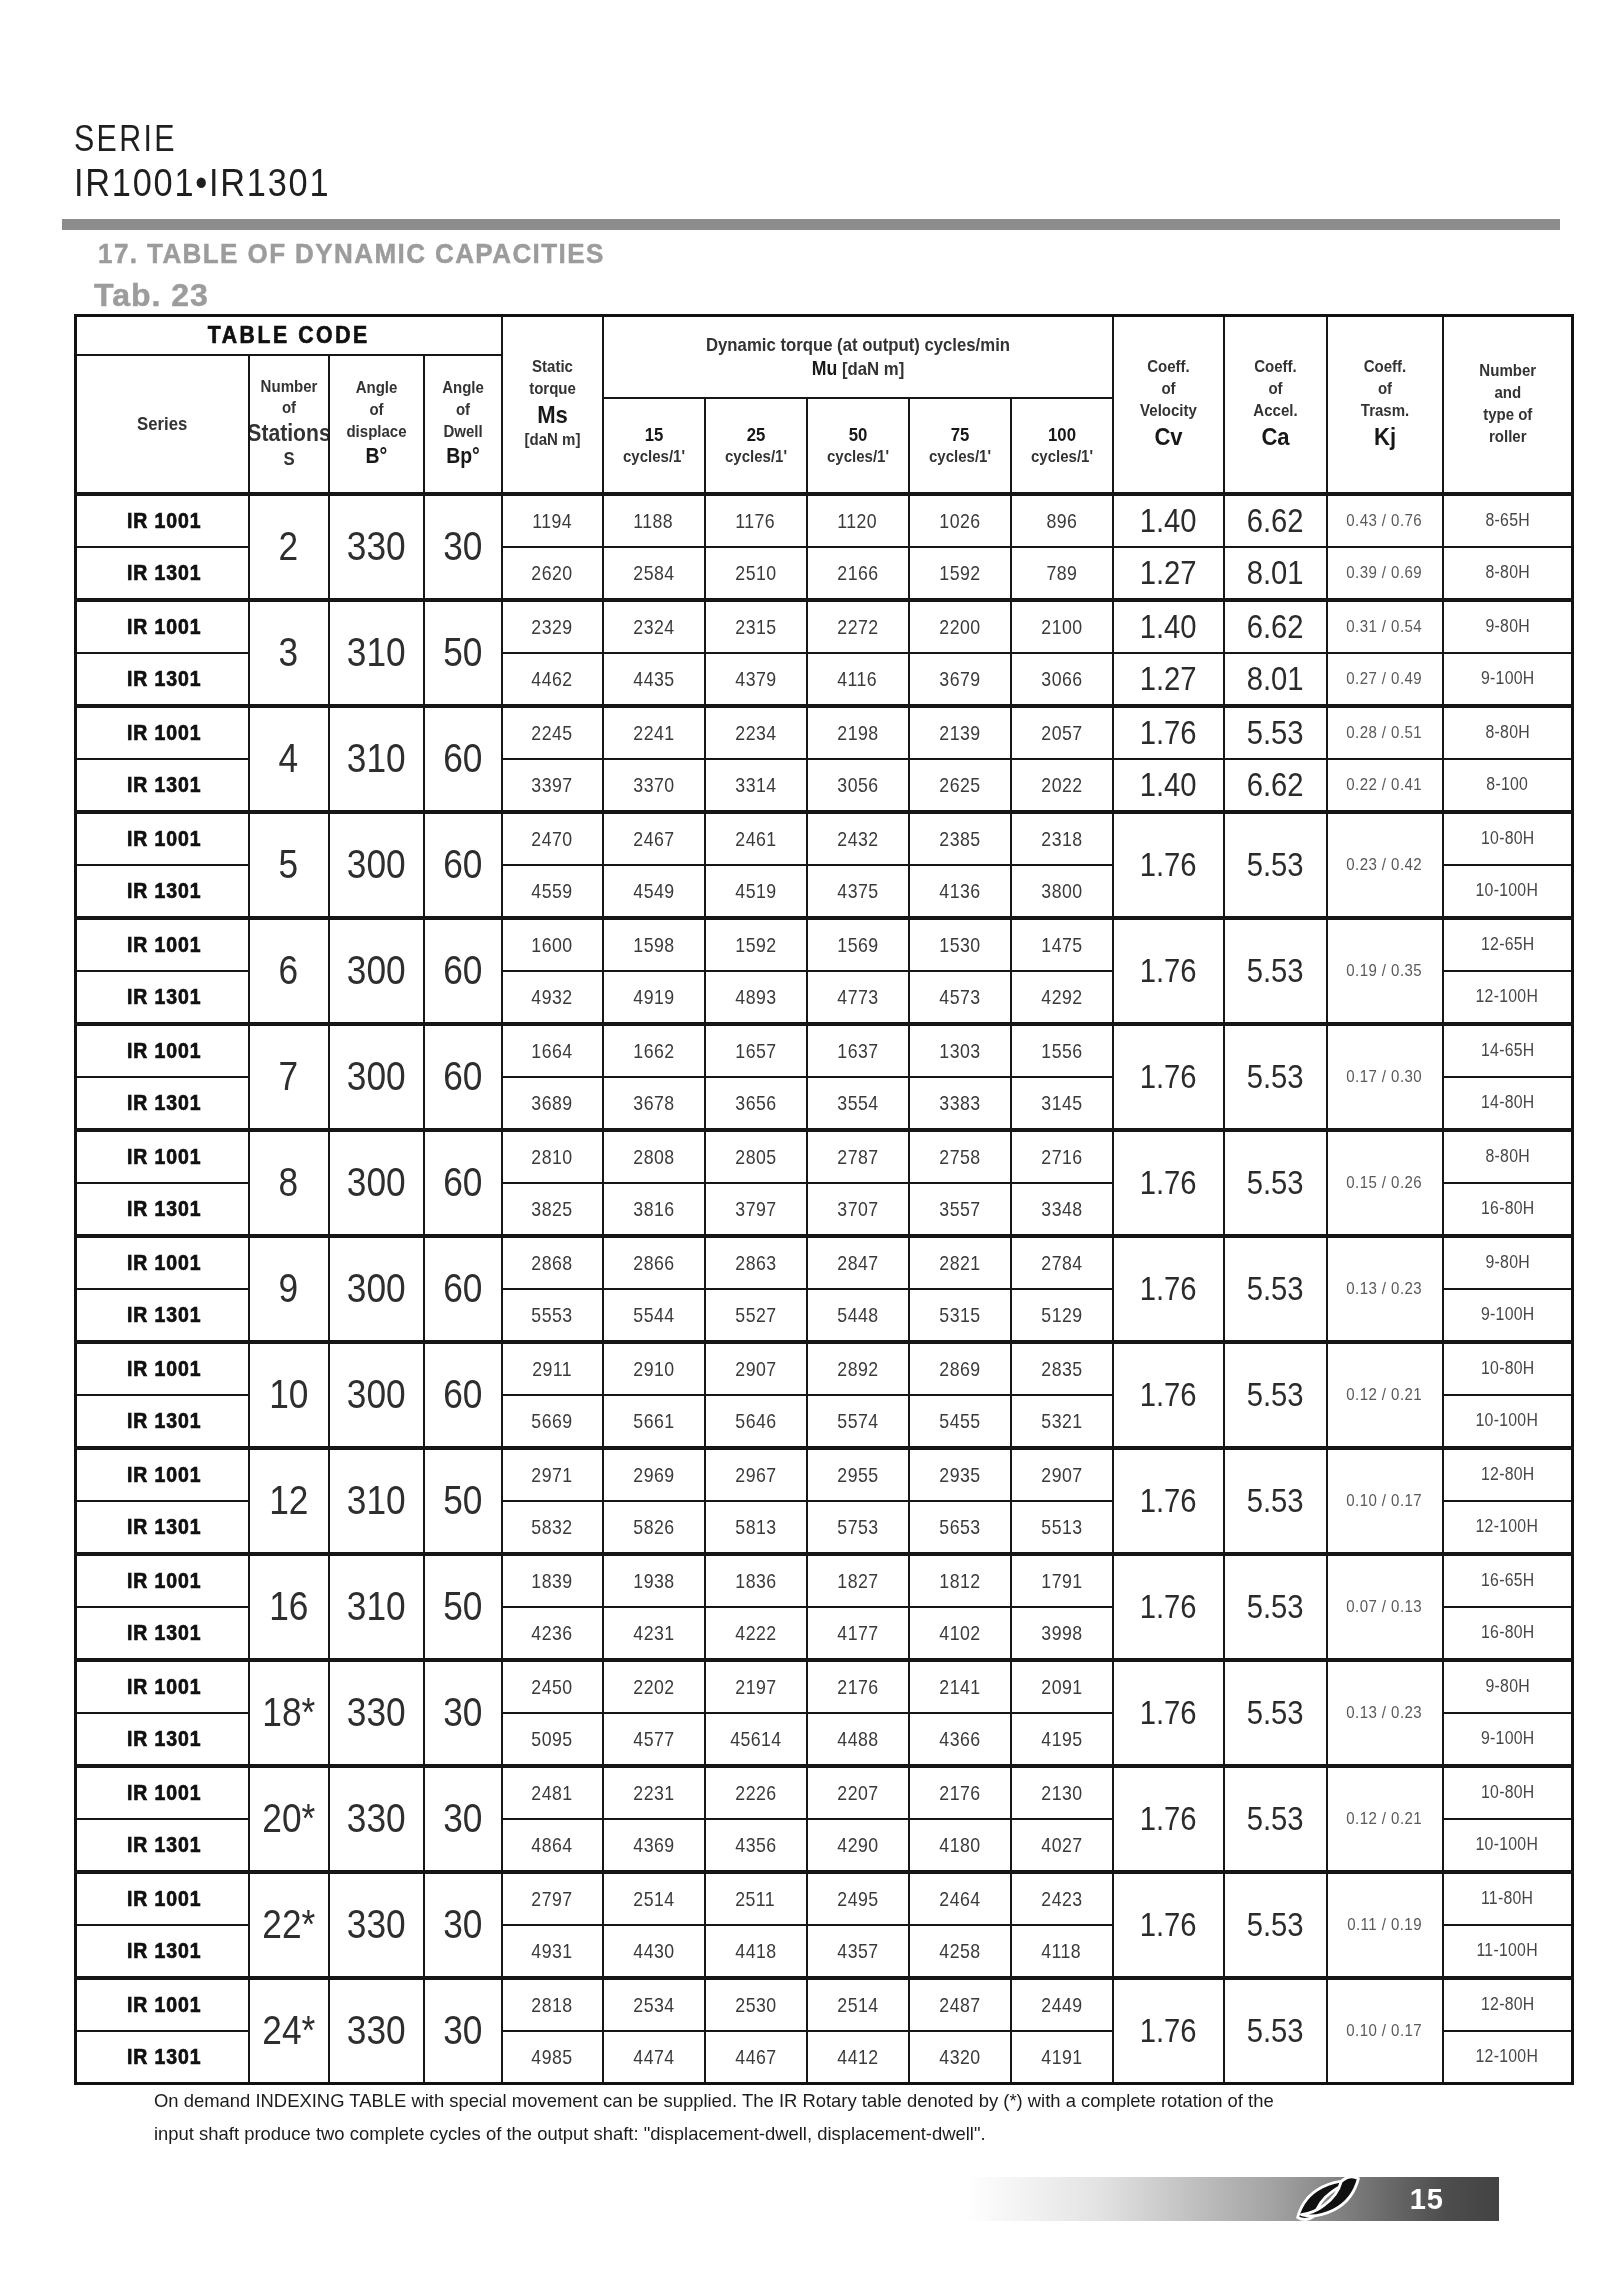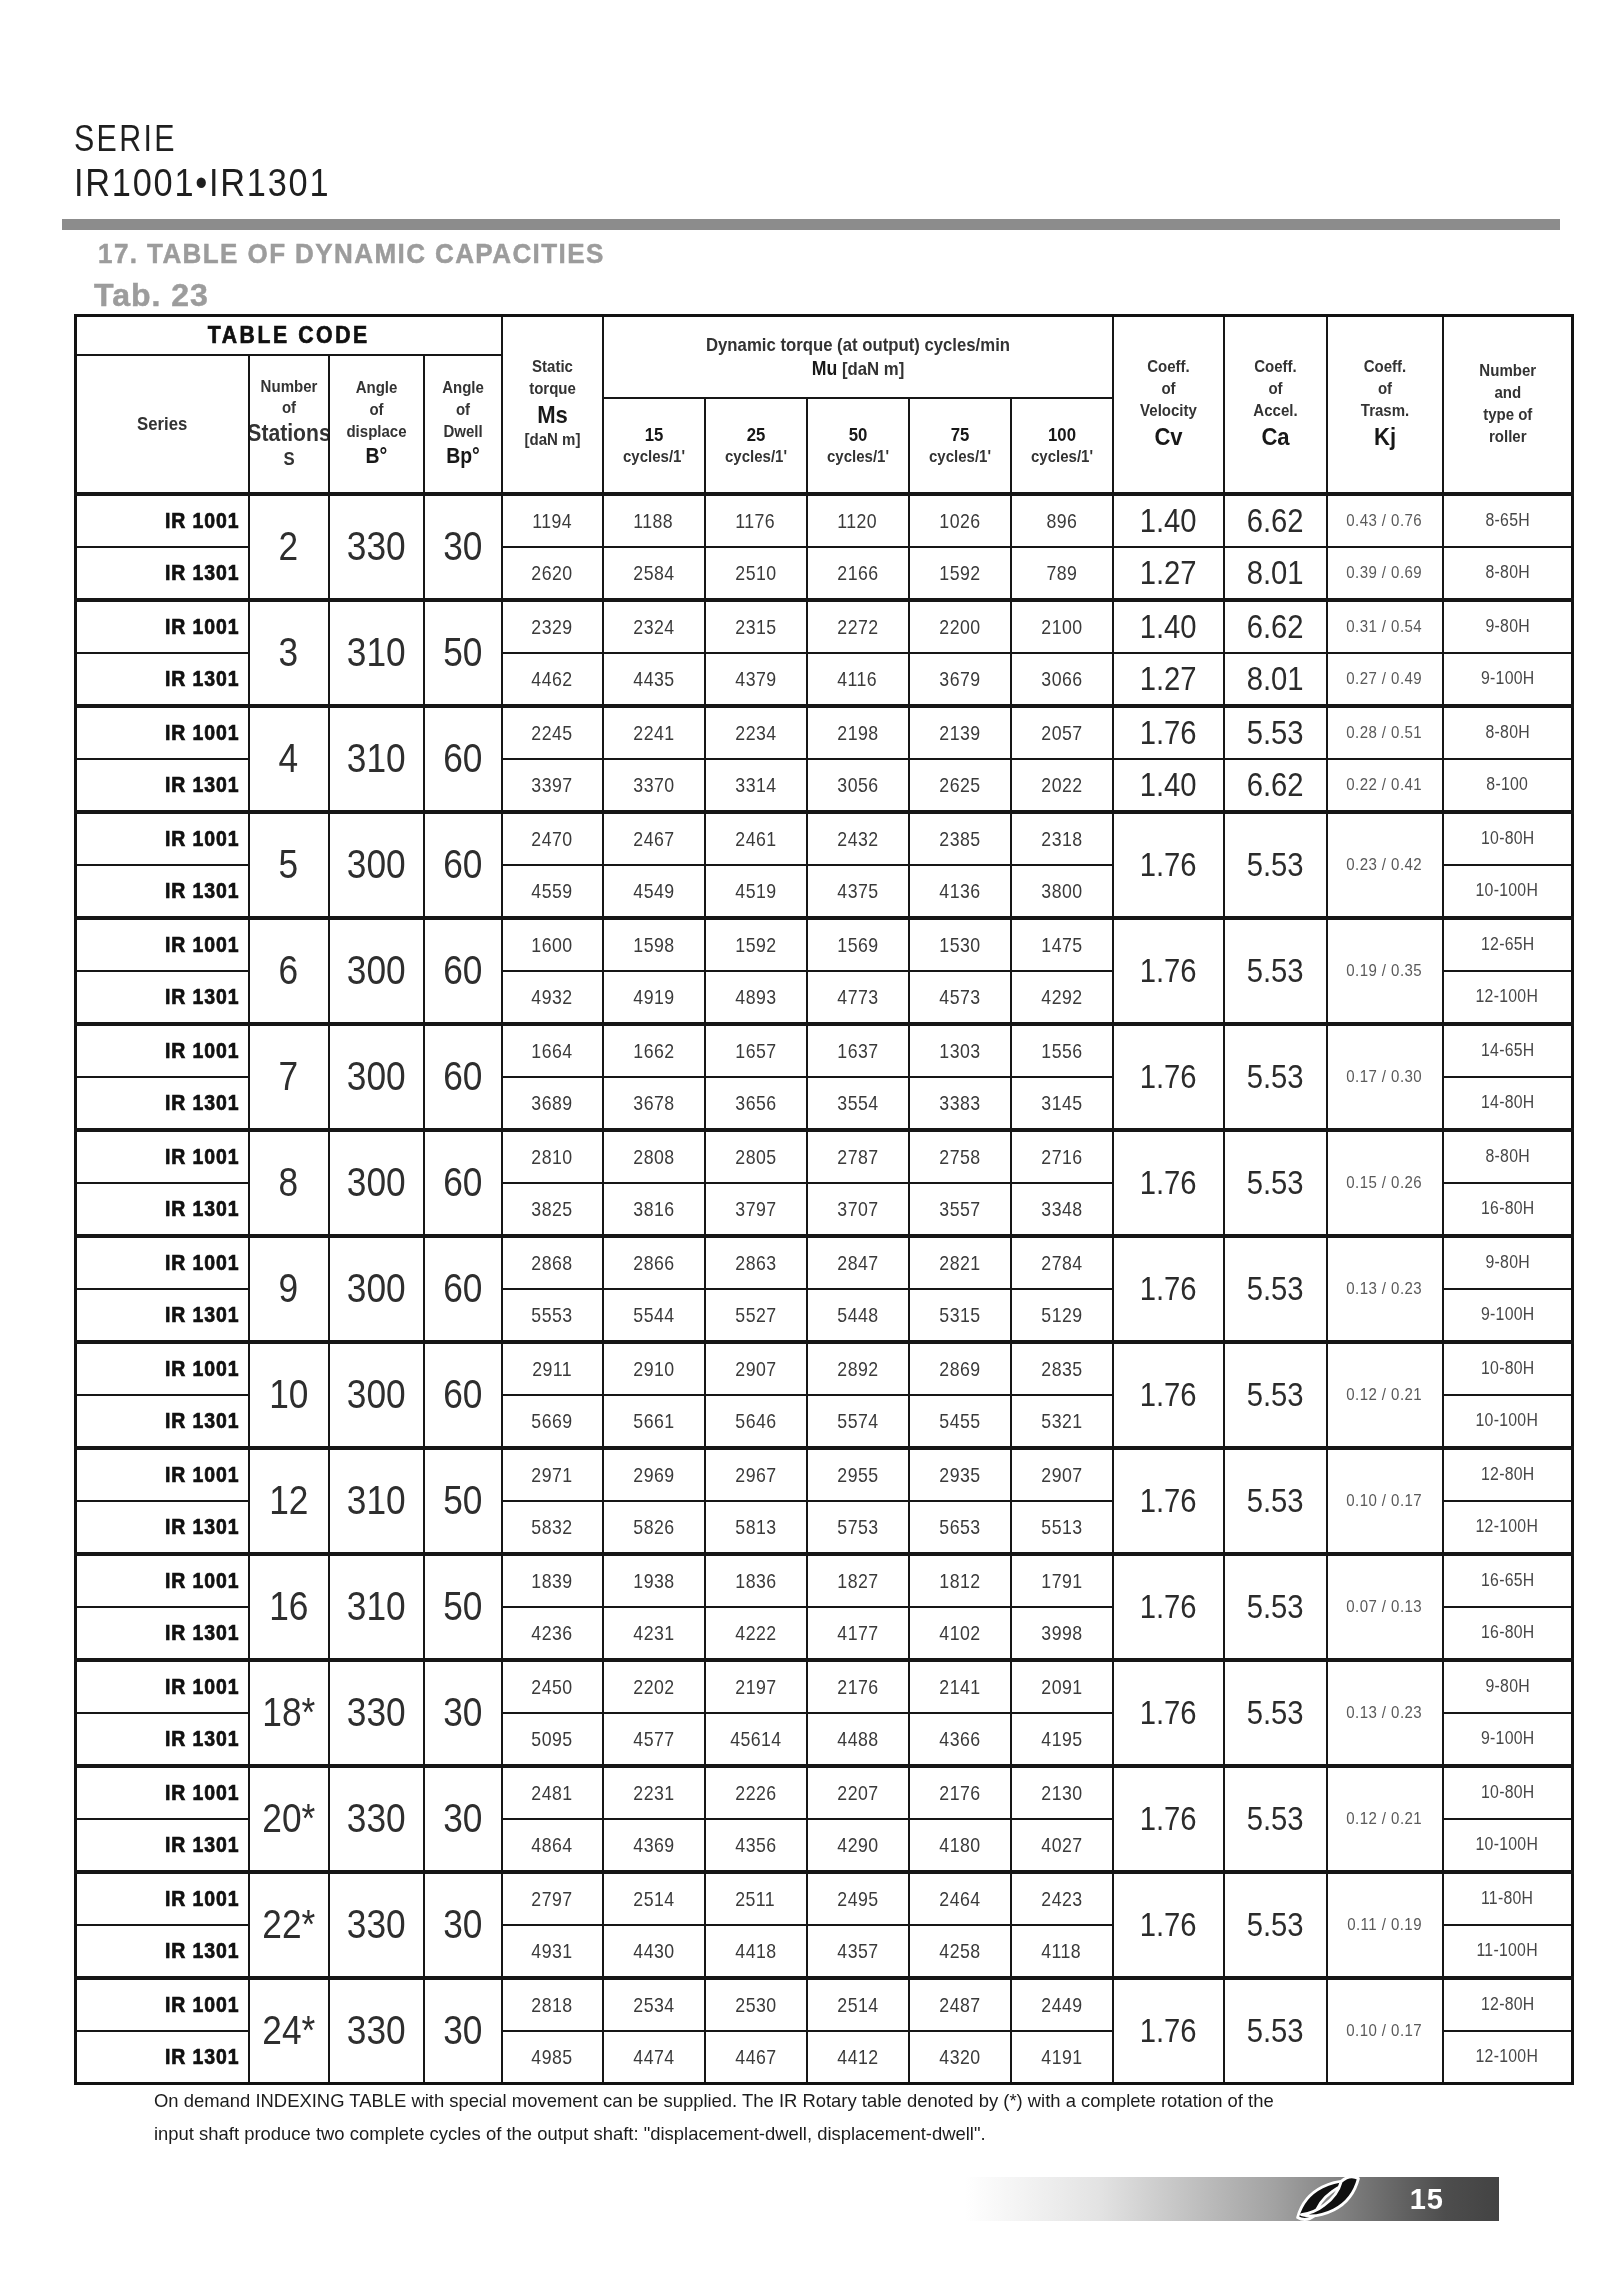--- a/index.html
+++ b/index.html
@@ -37,21 +37,21 @@
   .h-series{font-size:18.6px;color:#333;}
   .h-sym{font-size:24.5px;font-weight:700;color:#181818;line-height:1.15;}
   .h-sym-sm{font-size:21.6px;font-weight:700;color:#181818;line-height:1.15;}
   .h-dyn1{font-size:18.6px;color:#333;}
   .h-dyn2{font-size:18.6px;color:#333;}
   .h-dyn2 b{font-size:19.6px;color:#181818;}
   .h-cycn{font-size:18.6px;font-weight:700;color:#181818;}
   .h-cycu{font-size:16.7px;color:#333;}
   .cond{display:inline-block;transform:scaleX(.86);}
   .cond2{display:inline-block;transform:scaleX(.9);}
-  td.c-series{text-align:right;padding-left:12.7px;}
+  td.c-series{text-align:center;padding-left:12.7px;}
   .series-txt{font-size:21.6px;font-weight:700;letter-spacing:1px;color:#101010;
     -webkit-text-stroke:0.7px #101010;transform-origin:left center;}
   .big{font-size:41px;color:#2e2e2e;}
   .num{font-size:20.6px;color:#3a3a3a;letter-spacing:0.5px;}
   .cvca{font-size:34px;color:#2b2b2b;}
   .kjv{font-size:16.7px;color:#5a5a5a;letter-spacing:0.5px;}
   .rollv{font-size:17.6px;color:#474747;letter-spacing:0.3px;}
   
   .footnote{position:absolute;left:154px;top:2084px;width:1313px;font-size:19px;line-height:33px;
     color:#1c1c1c;transform:scaleX(.97);transform-origin:left top;}

